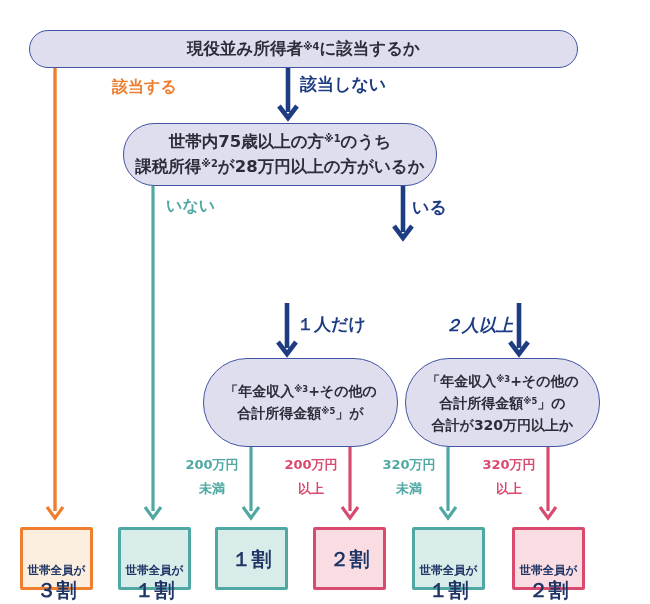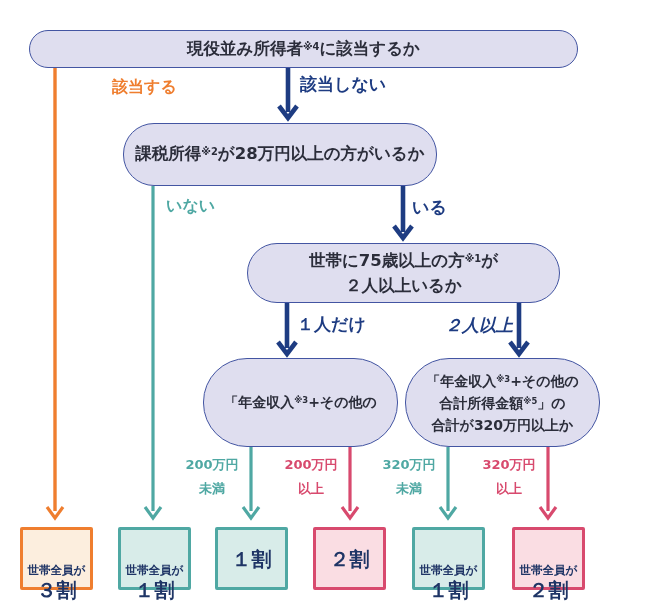--- a/index.html
+++ b/index.html
@@ -118,32 +118,28 @@
     </g>
   </svg>
 
   <div class="pill" id="node-q1">
     <div class="lines">
         <div>現役並み所得者<sup>※4</sup>に該当するか</div>
       </div>
   </div>
   <div class="pill" id="node-q2">
     <div class="lines">
+        <div>世帯内75歳以上の方<sup>※1</sup>のうち</div>
         <div>課税所得<sup>※2</sup>が28万円以上の方がいるか</div>
       </div>
   </div>
-  <div class="pill" id="node-q3">
-    <div class="lines">
-        <div>世帯に75歳以上の方<sup>※1</sup>が</div>
-        <div>２人以上いるか</div>
-      </div>
-  </div>
   <div class="pill" id="node-q4a">
     <div class="lines">
         <div>「年金収入<sup>※3</sup>+その他の</div>
+        <div>合計所得金額<sup>※5</sup>」が</div>
       </div>
   </div>
   <div class="pill" id="node-q4b">
     <div class="lines">
         <div>「年金収入<sup>※3</sup>+その他の</div>
         <div>合計所得金額<sup>※5</sup>」の</div>
         <div>合計が320万円以上か</div>
       </div>
   </div>
 

